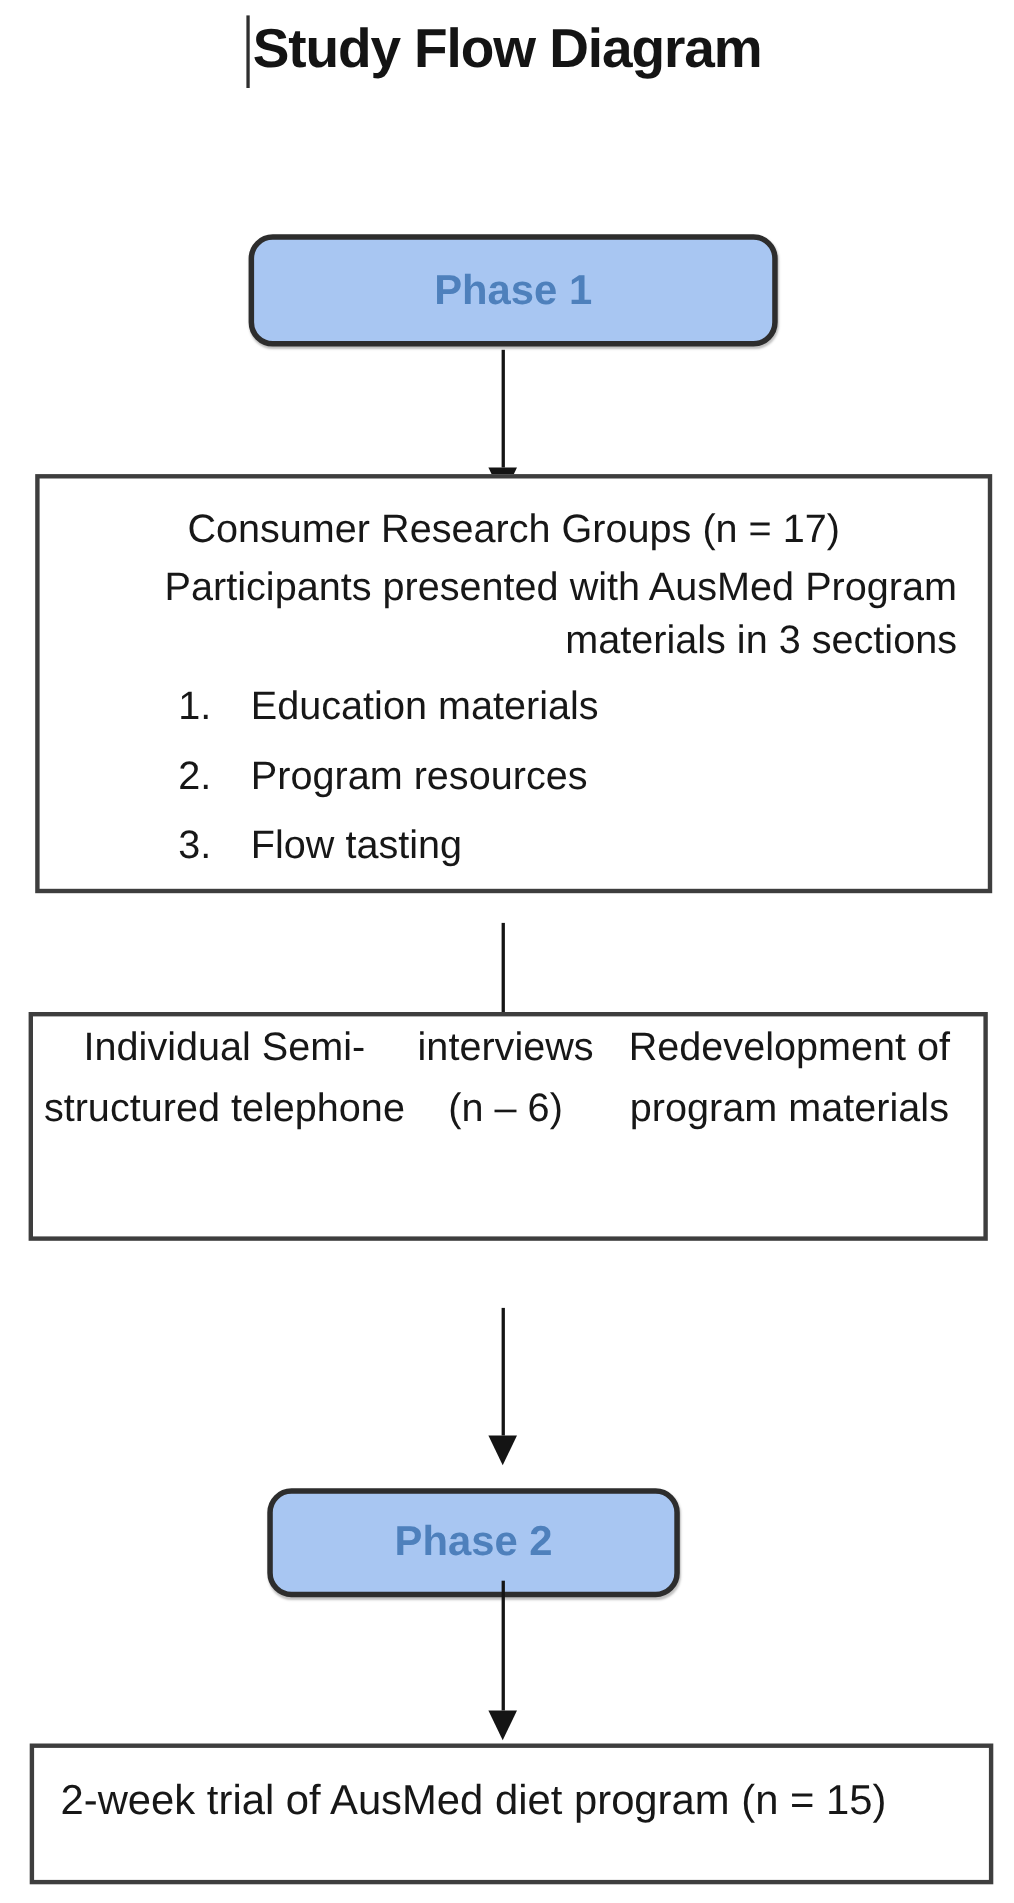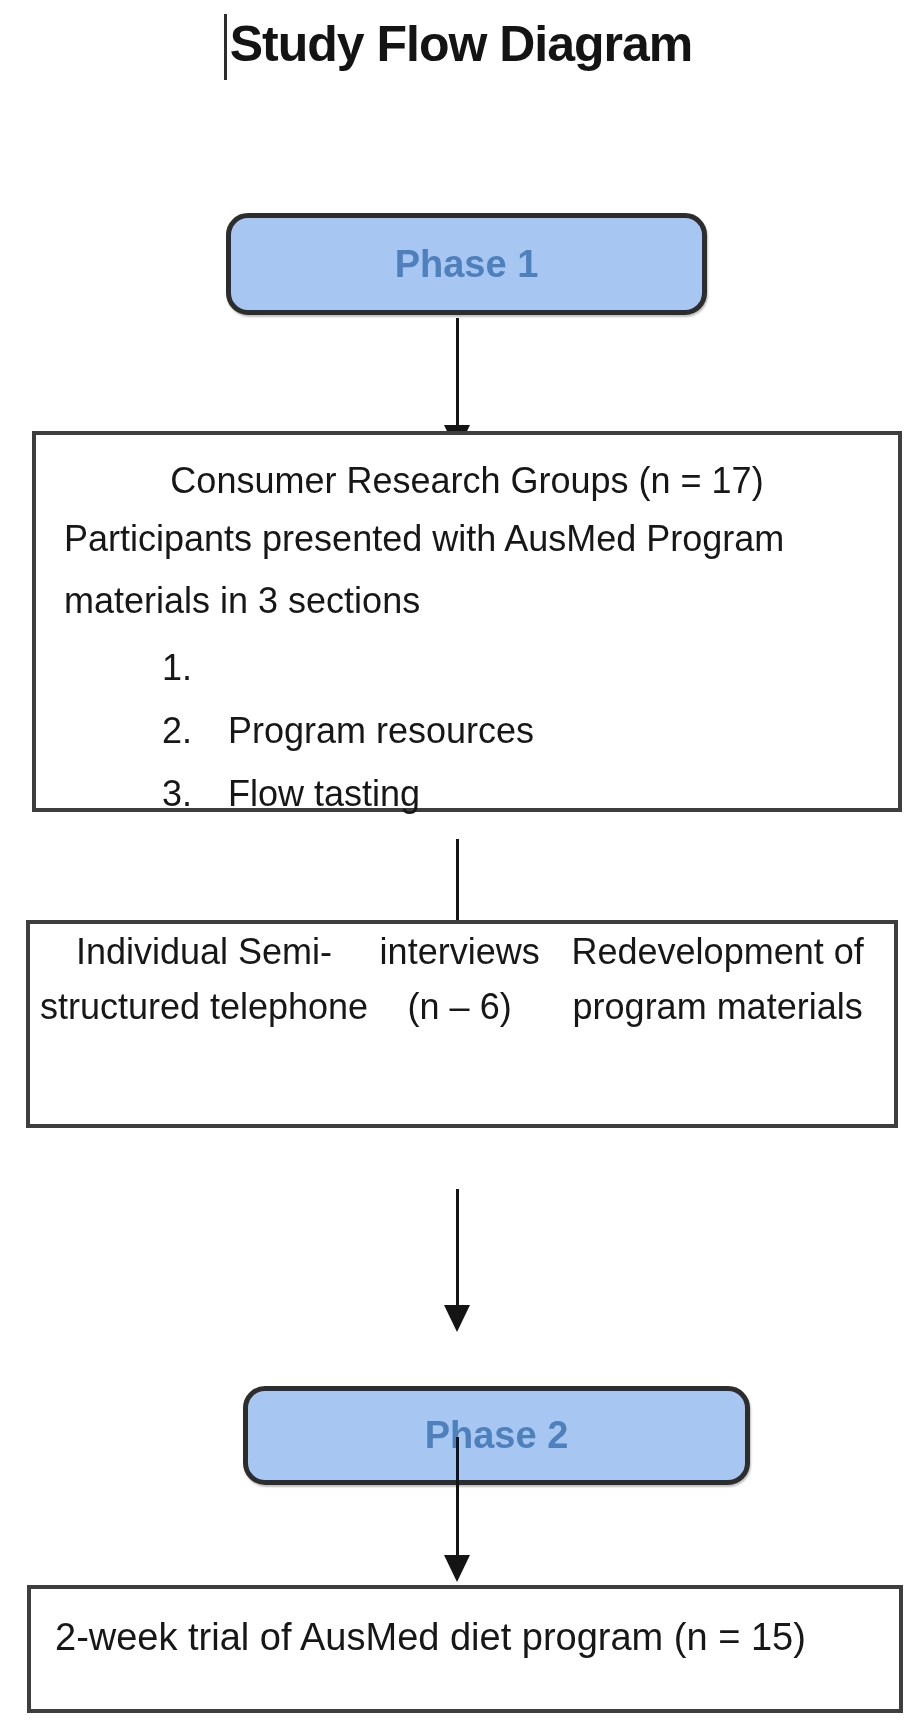--- a/index.html
+++ b/index.html
@@ -38,33 +38,33 @@
     box-sizing: border-box;
     display: flex;
     align-items: center;
     justify-content: center;
     font-size: 38px;
     font-weight: bold;
     color: #4e80bc;
     box-shadow: 1px 2px 2px rgba(0,0,0,0.25);
   }
   #phase1 { left: 226px; top: 213px; width: 481px; height: 102px; }
-  #phase2 { left: 243px; top: 1386px; width: 507px; height: 99px; }
+  #phase2 { left: 243px; top: 1353px; width: 375px; height: 99px; }
 
   .rect {
     position: absolute;
     background: #ffffff;
     border: 4px solid #3e3e3e;
     box-sizing: border-box;
     color: #171717;
     font-size: 36px;
   }
   #box1 { left: 32px; top: 431px; width: 870px; height: 381px; padding: 18px 28px; }
   .b1-heading { text-align: center; line-height: 55px; }
-  .b1-para    { text-align: left;  line-height: 62px; }
+  .b1-para    { text-align: right;  line-height: 49px; }
   .b1-item    { display: flex; line-height: 55px; margin-top: 8px; }
   .b1-num     { margin-left: 98px; width: 66px; flex: 0 0 auto; }
   .b1-label   { flex: 1 1 auto; }
 
   #box2 {
     left: 26px; top: 920px; width: 872px; height: 208px;
     display: flex; flex-direction: row; justify-content: center;
     text-align: center; line-height: 55px;
   }
 
@@ -111,20 +111,21 @@
   <div class="arrow" id="arrow1">
     <div class="shaft"></div>
     <div class="head"></div>
   </div>
 
   <div class="rect" id="box1">
     <div class="b1-heading">Consumer Research Groups (n = 17)</div>
     <div class="b1-para">Participants presented with AusMed Program materials in 3 sections</div>
     <div class="b1-item">
       <span class="b1-num">1.</span>
+      <span class="b1-label">Education materials</span>
     </div>
     <div class="b1-item">
       <span class="b1-num">2.</span>
       <span class="b1-label">Program resources</span>
     </div>
     <div class="b1-item">
       <span class="b1-num">3.</span>
       <span class="b1-label">Flow tasting</span>
     </div>
   </div>

